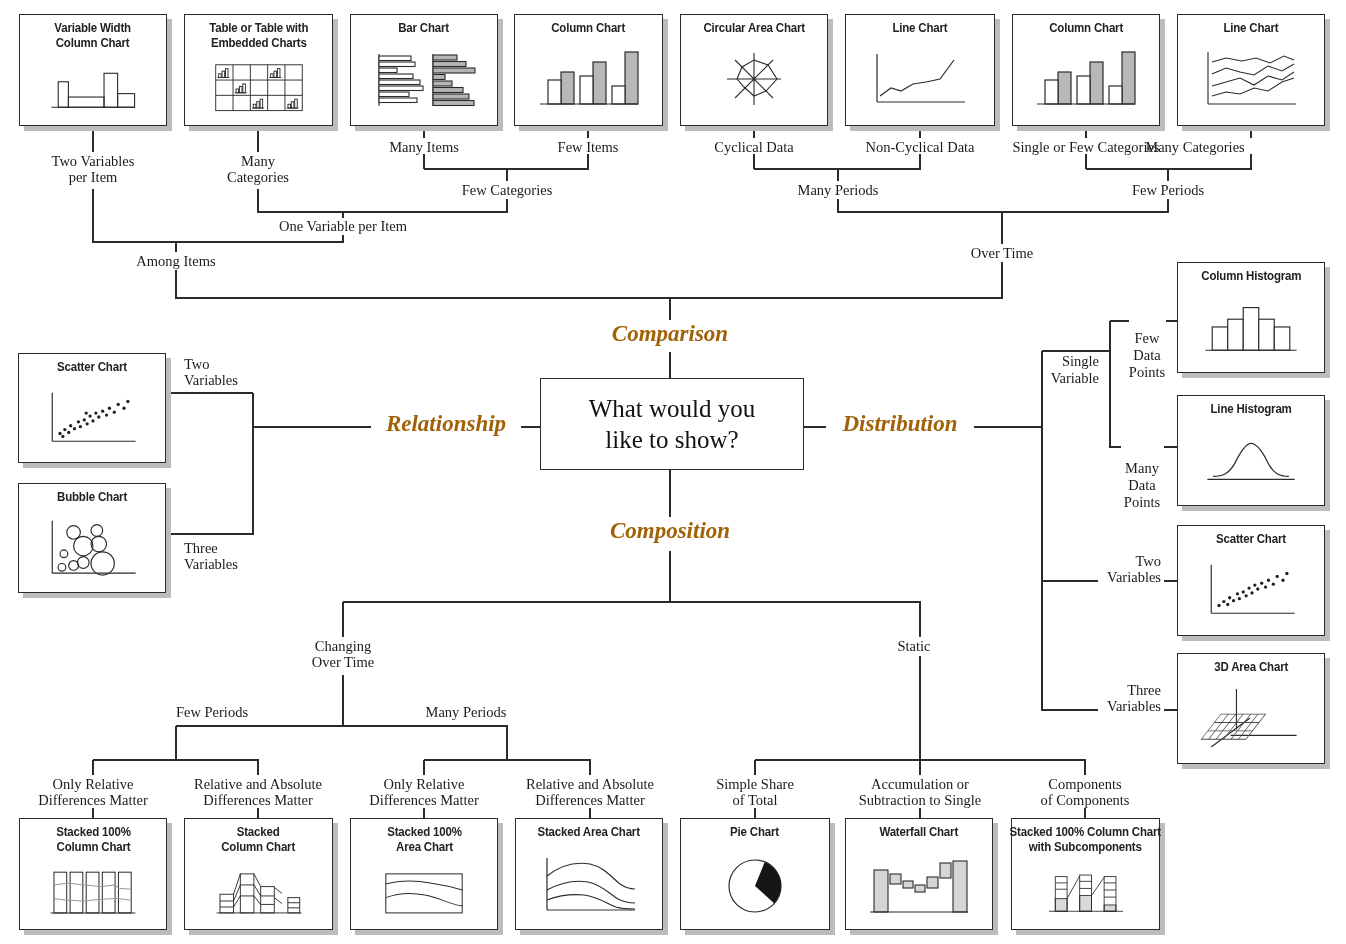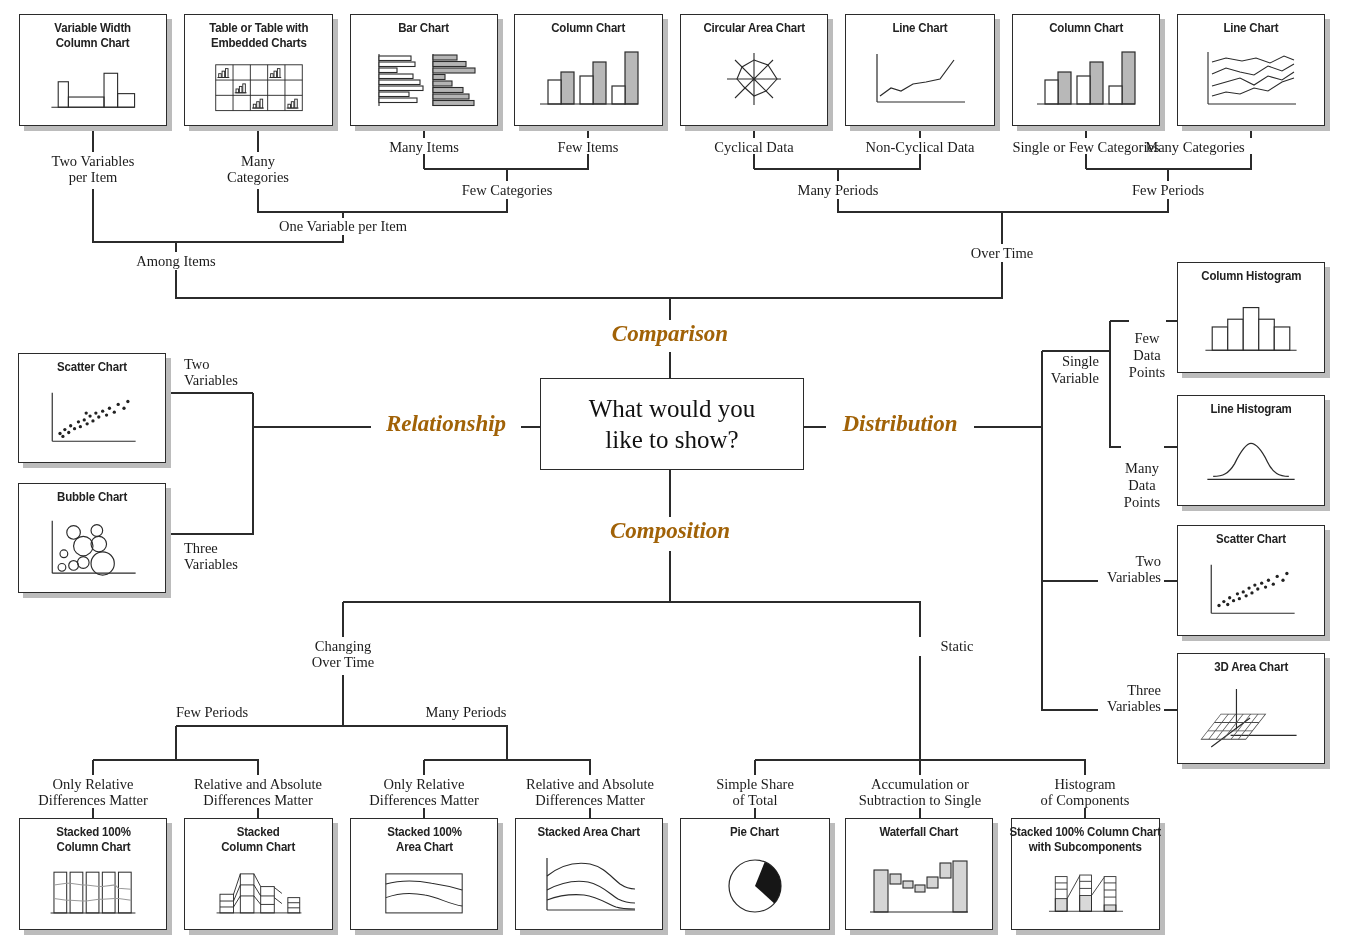--- a/index.html
+++ b/index.html
@@ -410,21 +410,21 @@
         <rect x="0" y="0" width="46" height="26"></rect>
         <path d="M0,8.7 H46 M0,17.3 H46 M7.7,0 V26 M15.3,0 V26 M23,0 V26 M30.7,0 V26 M38.3,0 V26"></path>
       </g>
     </svg>
   </div>
 
   <div class="lbl" style="left:273px;top:638px;width:140px">
       <span>Changing</span>
       <span>Over Time</span>
     </div>
-  <div class="lbl" style="left:907px;top:638px;width:100px">
+  <div class="lbl" style="left:864px;top:638px;width:100px">
       <span>Static</span>
     </div>
   <div class="lbl" style="left:152px;top:704px;width:120px">
       <span>Few Periods</span>
     </div>
   <div class="lbl" style="left:406px;top:704px;width:120px">
       <span>Many Periods</span>
     </div>
 
   <div class="lbl" style="left:8px;top:776px;width:170px">
@@ -445,21 +445,21 @@
     </div>
   <div class="lbl" style="left:685px;top:776px;width:140px">
       <span>Simple Share</span>
       <span>of Total</span>
     </div>
   <div class="lbl" style="left:820px;top:776px;width:200px">
       <span>Accumulation or</span>
       <span>Subtraction to Single</span>
     </div>
   <div class="lbl" style="left:1005px;top:776px;width:160px">
-      <span>Histogram</span>
+      <span>Components</span>
       <span>of Components</span>
     </div>
 
   <div class="box" style="left:19px;top:818px;width:148px;height:112px">
     <div class="bt">
         <span class="tl">Stacked 100%</span>
         <span class="tl">Column Chart</span>
       </div>
     <svg width="118" height="56" viewBox="0 0 110 66">
       <g fill="none" stroke="#2b2b2b" stroke-width="1.2">

